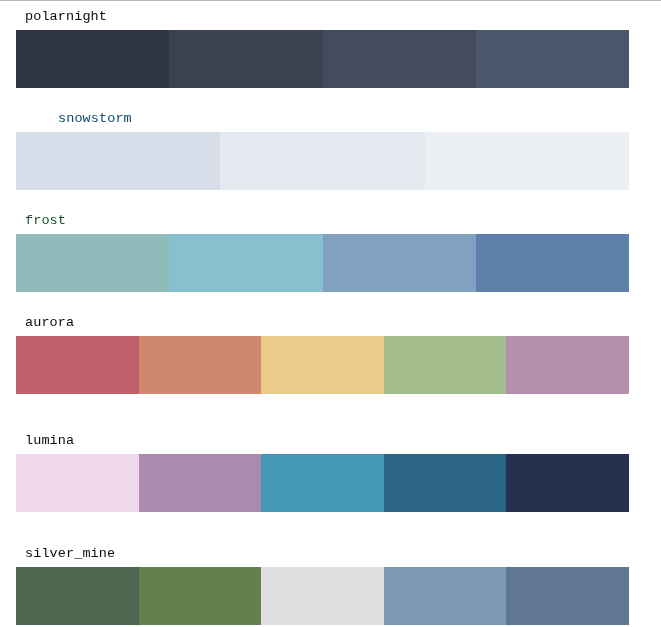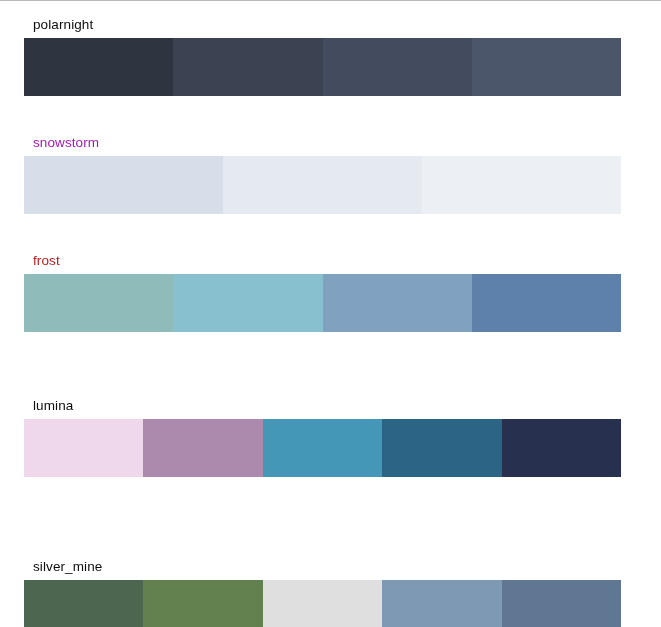--- a/index.html
+++ b/index.html
@@ -23,21 +23,22 @@
     background: #b9b9b9;
   }
   #palette-list {
     position: absolute;
     top: 1px;
     left: 0;
     width: 661px;
   }
   .palette-row {
     margin: 0;
-    padding: 12px;
+    padding: 4px;
+    font-family: Liberation Mono, monospace;
   }
   .palette-label {
     font-size: 13.5px;
     line-height: 16px;
     color: #0d0d0d;
     padding: 4px 0 5px 21px;
     letter-spacing: 0.1px;
     white-space: nowrap;
   }
   .swatch-bar {
@@ -64,53 +65,63 @@
       <div class="palette-label" style="color: rgb(13, 13, 13);">polarnight</div>
       <div class="swatch-bar">
         <div class="swatch" style="background-color: rgb(46, 52, 64);"></div>
         <div class="swatch" style="background-color: rgb(59, 66, 82);"></div>
         <div class="swatch" style="background-color: rgb(67, 76, 94);"></div>
         <div class="swatch" style="background-color: rgb(76, 86, 106);"></div>
       </div>
     </div>
     <div class="row-gap"></div>
     <div class="palette-row">
-      <div class="palette-label" style="color: #a21caf;">snowstorm</div>
+      <div class="palette-label" style="color: #0c4a6e; margin-left: 33px;">snowstorm</div>
       <div class="swatch-bar">
         <div class="swatch" style="background-color: rgb(216, 222, 233);"></div>
         <div class="swatch" style="background-color: rgb(229, 233, 240);"></div>
         <div class="swatch" style="background-color: rgb(236, 239, 244);"></div>
       </div>
     </div>
     <div class="row-gap"></div>
     <div class="palette-row">
-      <div class="palette-label" style="color: #b91c1c;">frost</div>
+      <div class="palette-label" style="color: #14532d;">frost</div>
       <div class="swatch-bar">
         <div class="swatch" style="background-color: rgb(143, 188, 187);"></div>
         <div class="swatch" style="background-color: rgb(136, 192, 208);"></div>
         <div class="swatch" style="background-color: rgb(129, 161, 193);"></div>
         <div class="swatch" style="background-color: rgb(94, 129, 172);"></div>
       </div>
     </div>
     <div class="row-gap"></div>
+    <div class="palette-row">
+      <div class="palette-label" style="color: rgb(13, 13, 13);">aurora</div>
+      <div class="swatch-bar">
+        <div class="swatch" style="background-color: rgb(191, 97, 106);"></div>
+        <div class="swatch" style="background-color: rgb(208, 135, 112);"></div>
+        <div class="swatch" style="background-color: rgb(235, 203, 139);"></div>
+        <div class="swatch" style="background-color: rgb(163, 190, 140);"></div>
+        <div class="swatch" style="background-color: rgb(180, 142, 173);"></div>
+      </div>
+    </div>
     <div class="row-gap"></div>
     <div class="palette-row">
       <div class="palette-label" style="color: rgb(13, 13, 13); margin-top: 16px;">lumina</div>
       <div class="swatch-bar">
         <div class="swatch" style="background-color: rgb(239, 216, 235);"></div>
         <div class="swatch" style="background-color: rgb(172, 138, 174);"></div>
         <div class="swatch" style="background-color: rgb(69, 151, 183);"></div>
         <div class="swatch" style="background-color: rgb(43, 101, 134);"></div>
         <div class="swatch" style="background-color: rgb(40, 48, 79);"></div>
       </div>
     </div>
     <div class="row-gap"></div>
     <div class="row-gap"></div>
     <div class="palette-row">
-      <div class="palette-label" style="color: rgb(13, 13, 13); margin-top: 32px;">silver_mine</div>
+      <div class="palette-label" style="color: rgb(13, 13, 13);">silver_mine</div>
       <div class="swatch-bar">
         <div class="swatch" style="background-color: rgb(76, 102, 80);"></div>
         <div class="swatch" style="background-color: rgb(99, 128, 79);"></div>
         <div class="swatch" style="background-color: rgb(223, 223, 223);"></div>
         <div class="swatch" style="background-color: rgb(126, 153, 180);"></div>
         <div class="swatch" style="background-color: rgb(95, 119, 146);"></div>
       </div>
     </div>
   </div>
 

